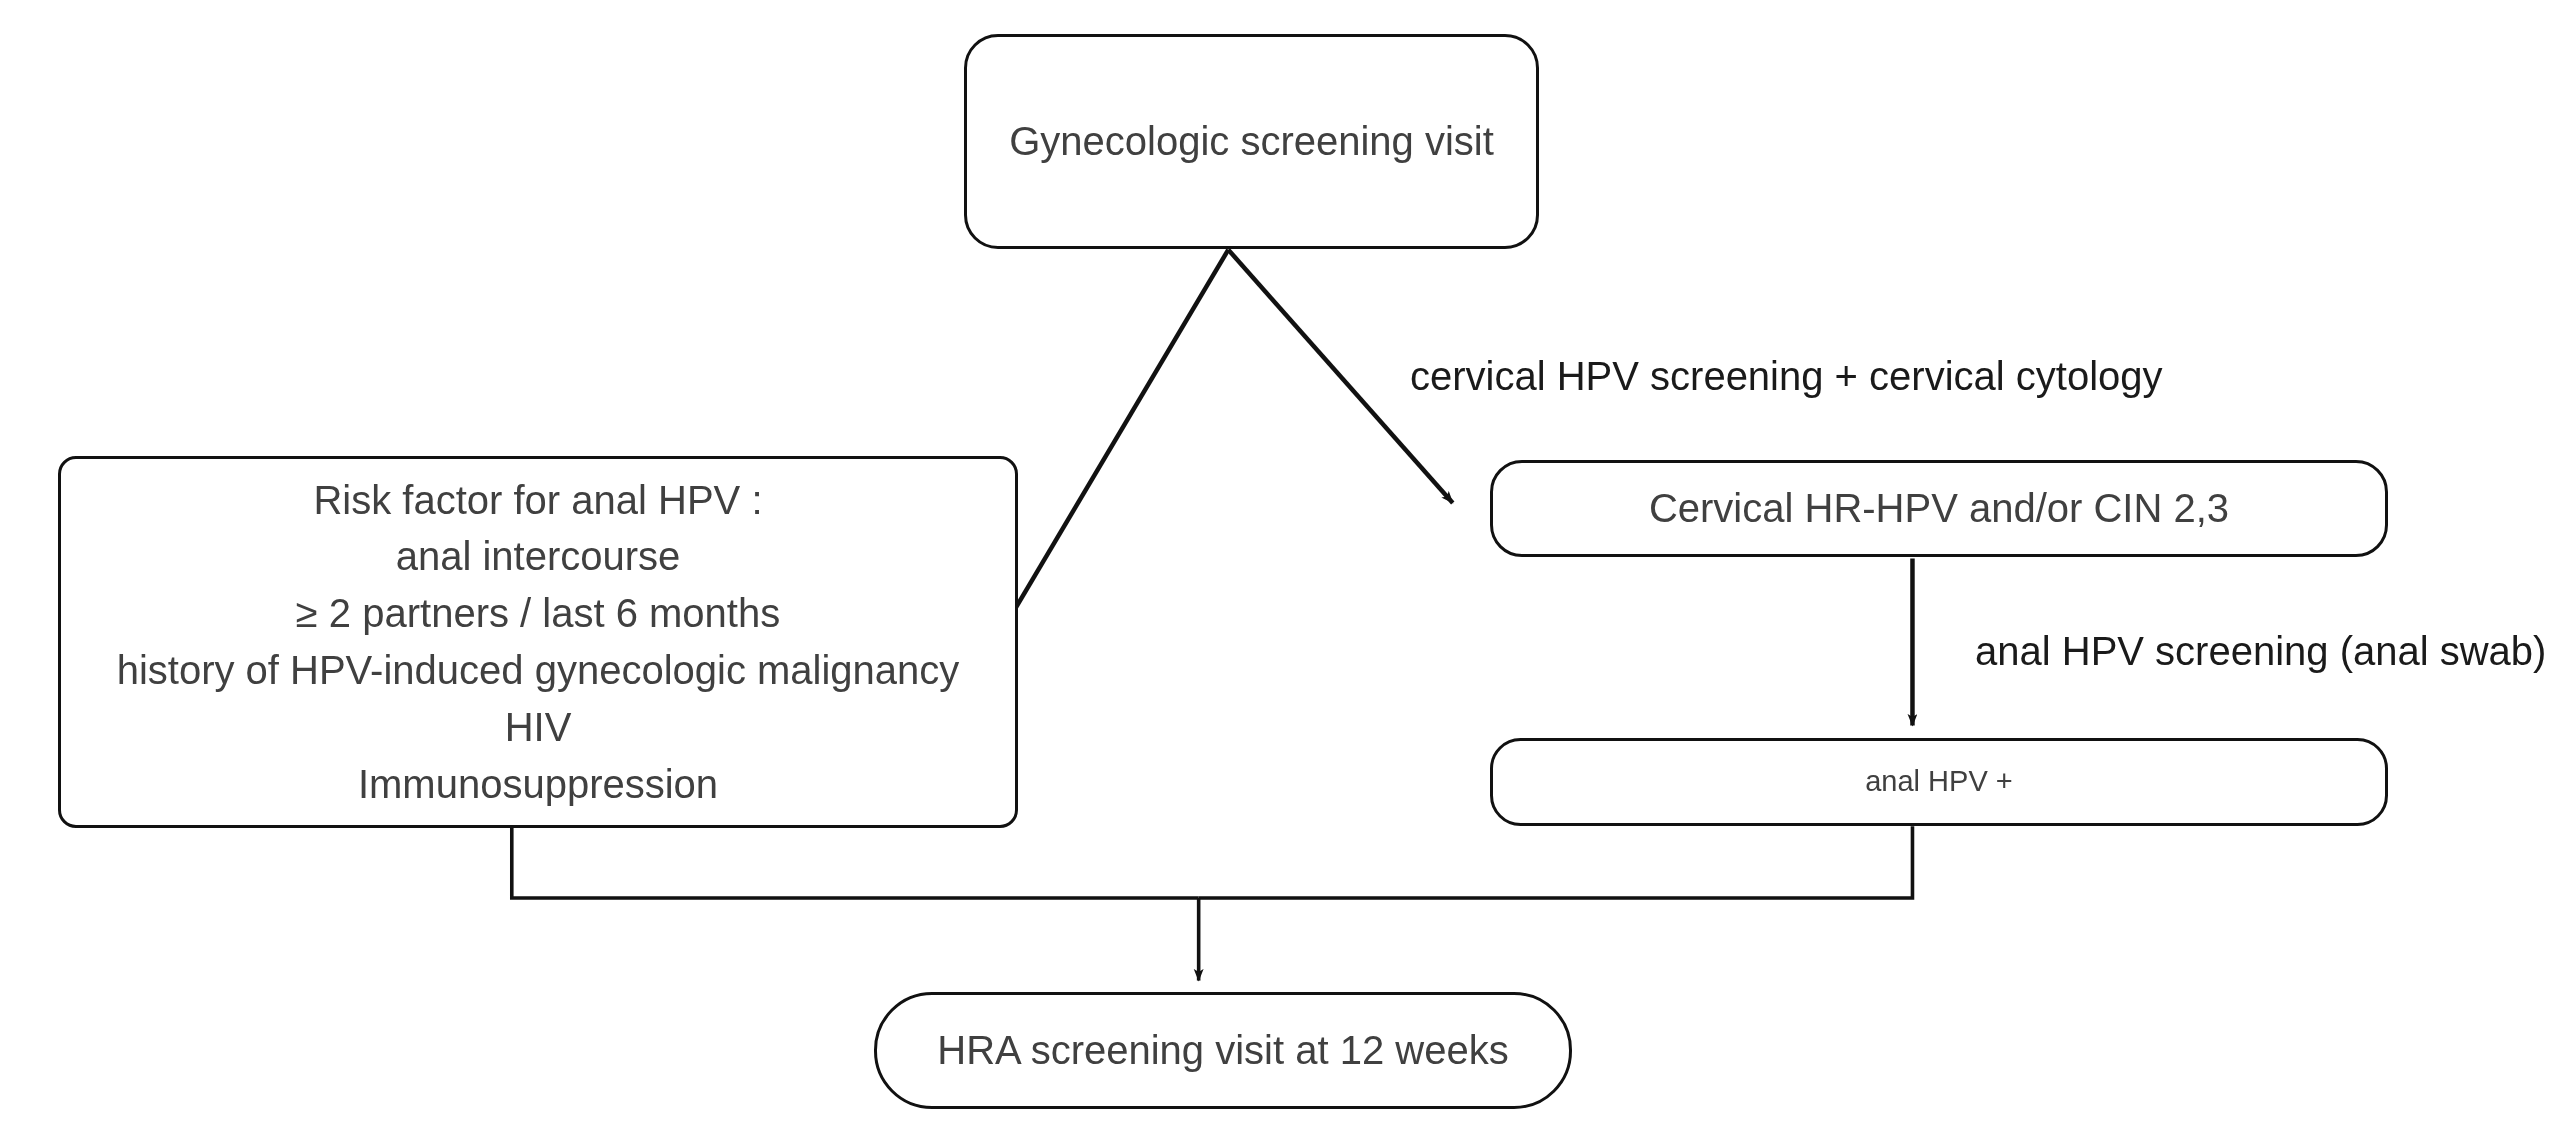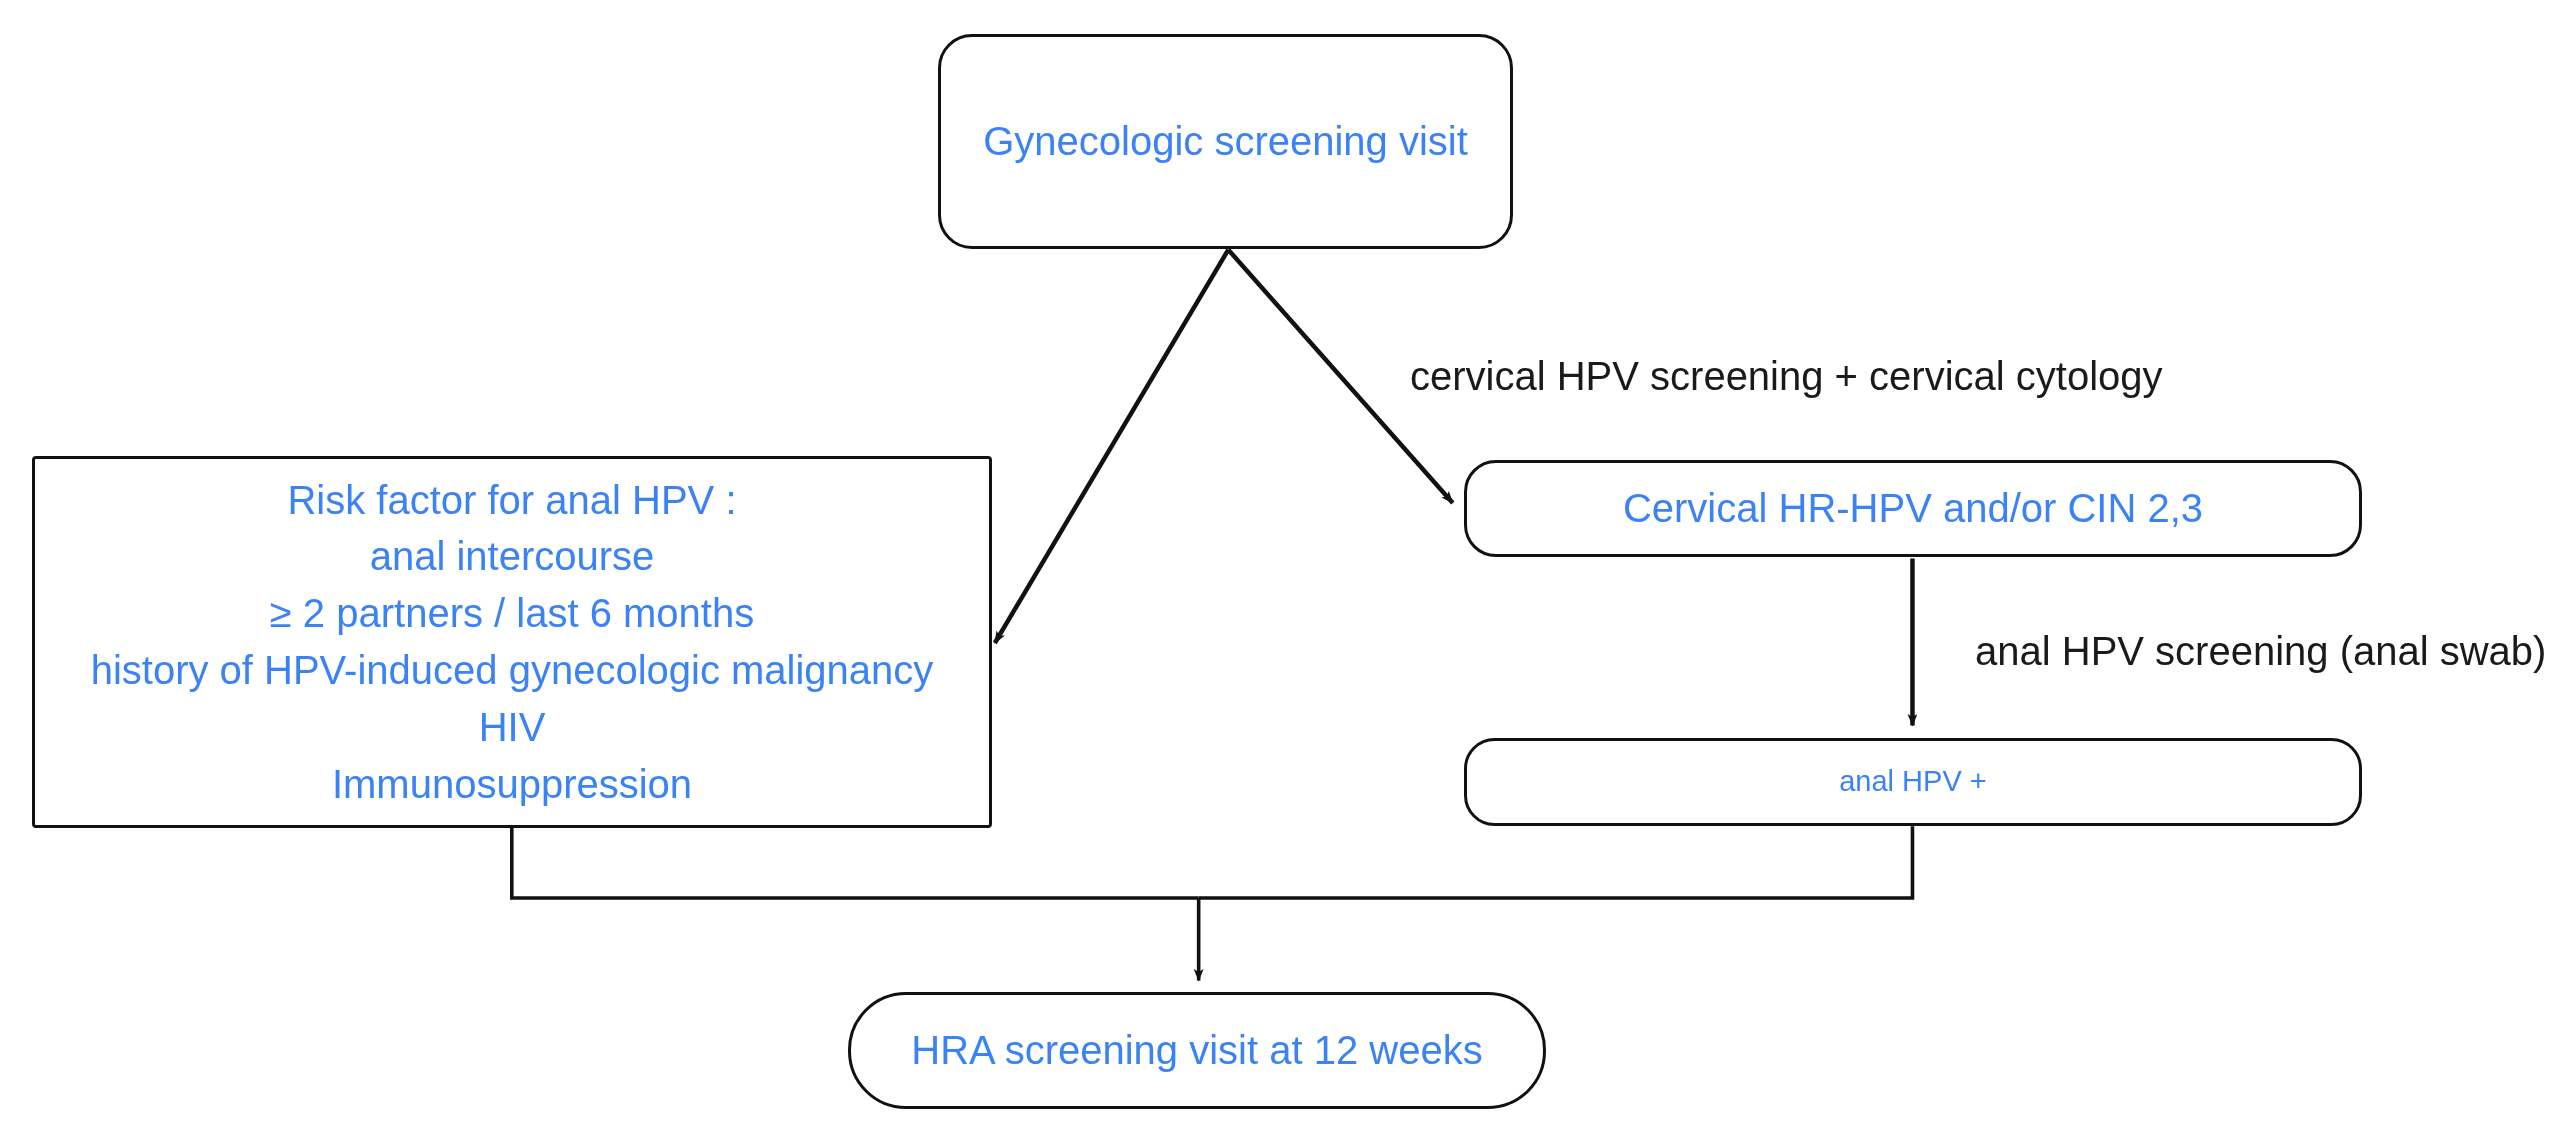--- a/index.html
+++ b/index.html
@@ -29,22 +29,23 @@
   .node {
     position: absolute;
     box-sizing: border-box;
     background: #ffffff;
     border: 3.6px solid #111111;
     display: flex;
     align-items: center;
     justify-content: center;
     text-align: center;
     line-height: 1.42;
-    color: #3b82f6;
+    color: #404040;
     z-index: 2;
+    margin-left: 26px;
   }
   .node-text {
     display: block;
     width: 100%;
     white-space: pre-line;
     padding: 0 12.6px;
     box-sizing: border-box;
   }
   
   #node-gyn {
@@ -53,21 +54,21 @@
     width: 575px;
     height: 215px;
     border-radius: 34px;
     font-size: 40px;
   }
   #node-risk {
     left: 32px;
     top: 456px;
     width: 960px;
     height: 372px;
-    border-radius: 4px;
+    border-radius: 18px;
     font-size: 40px;
   }
   #node-cervical {
     left: 1464px;
     top: 460px;
     width: 898px;
     height: 97px;
     border-radius: 32px;
     font-size: 40px;
   }

